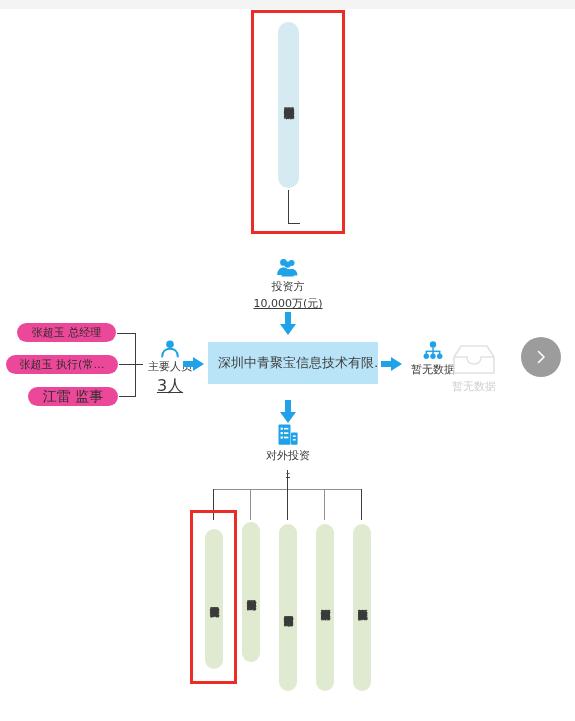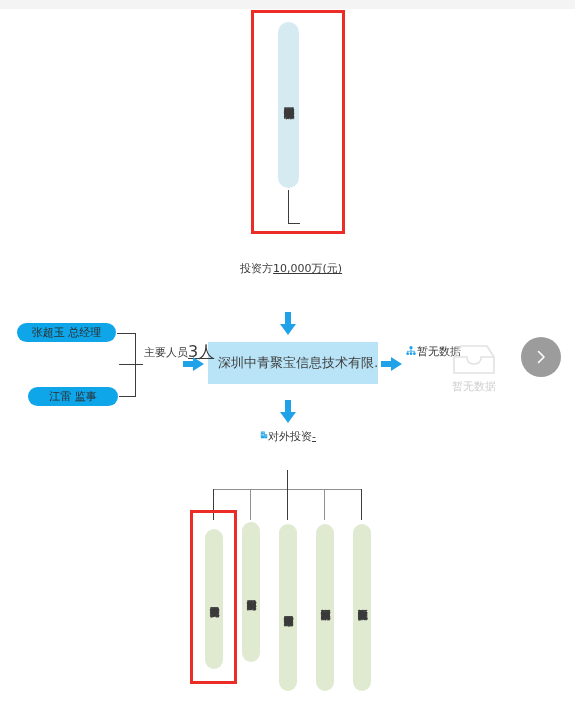--- a/index.html
+++ b/index.html
@@ -55,21 +55,21 @@
     color: #3b3b3b;
   }
 
   .hpill {
     position: absolute;
     border-radius: 999px;
     display: flex;
     align-items: center;
     justify-content: center;
     box-sizing: border-box;
-    background: #0ea5e9;
+    background: #ec4899;
     color: #2d2d2d;
     white-space: nowrap;
     overflow: hidden;
   }
 
   .mainbox {
     position: absolute;
     background: #b9e4f7;
     color: #3d3d3d;
     display: flex;
@@ -94,20 +94,21 @@
   .ln {
     position: absolute;
     background: #3c3c3c;
   }
   .ln.gray { background: #8f8f8f; }
 
   
   .iconblk {
     position: absolute;
     display: flex;
+    flex-direction: column;
     align-items: center;
     justify-content: flex-start;
   }
   .iconblk .lbl {
     color: #3a3a3a;
     white-space: nowrap;
   }
   .iconblk .sub {
     color: #3a3a3a;
     white-space: nowrap;
@@ -163,21 +164,22 @@
   </div>
 
   <svg style="position:absolute; left:279px; top:312px;" width="18" height="24" viewBox="0 0 18 24">
     <rect x="6" y="0" width="6" height="14" fill="#1fa2e8"></rect>
     <path d="M1 12 L17 12 L9 23 Z" fill="#1fa2e8"></path>
   </svg>
 
   <div class="mainbox" style="left:208px; top:342px; width:170px; height:42px; font-size:13px;">深圳中青聚宝信息技术有限…</div>
 
   <div class="hpill" style="left:17px; top:323px; width:99px; height:19px; font-size:11px;">张超玉  总经理</div>
-  <div class="hpill" style="left:28px; top:387px; width:90px; height:19px; font-size:11px;">江雷  监事</div>
+  <div class="hpill" style="left:6px; top:355px; width:112px; height:19px; font-size:11px;">张超玉  执行(常…</div>
+  <div class="hpill" style="left:28px; top:387px; width:90px; height:19px; font-size:14px;">江雷  监事</div>
 
   <div class="ln" style="left:135px; top:333px; width:1px; height:64px;"></div>
   <div class="ln" style="left:117px; top:333px; width:19px; height:1px;"></div>
   <div class="ln" style="left:119px; top:364px; width:17px; height:1px;"></div>
   <div class="ln" style="left:119px; top:396px; width:17px; height:1px;"></div>
   <div class="ln" style="left:135px; top:364px; width:8px; height:1px;"></div>
 
   <div class="iconblk" style="left:144px; top:340px; width:52px;">
     <svg width="20" height="18" viewBox="0 0 20 18">
       <circle cx="10" cy="4.2" r="3.8" fill="#1fa2e8"></circle>

